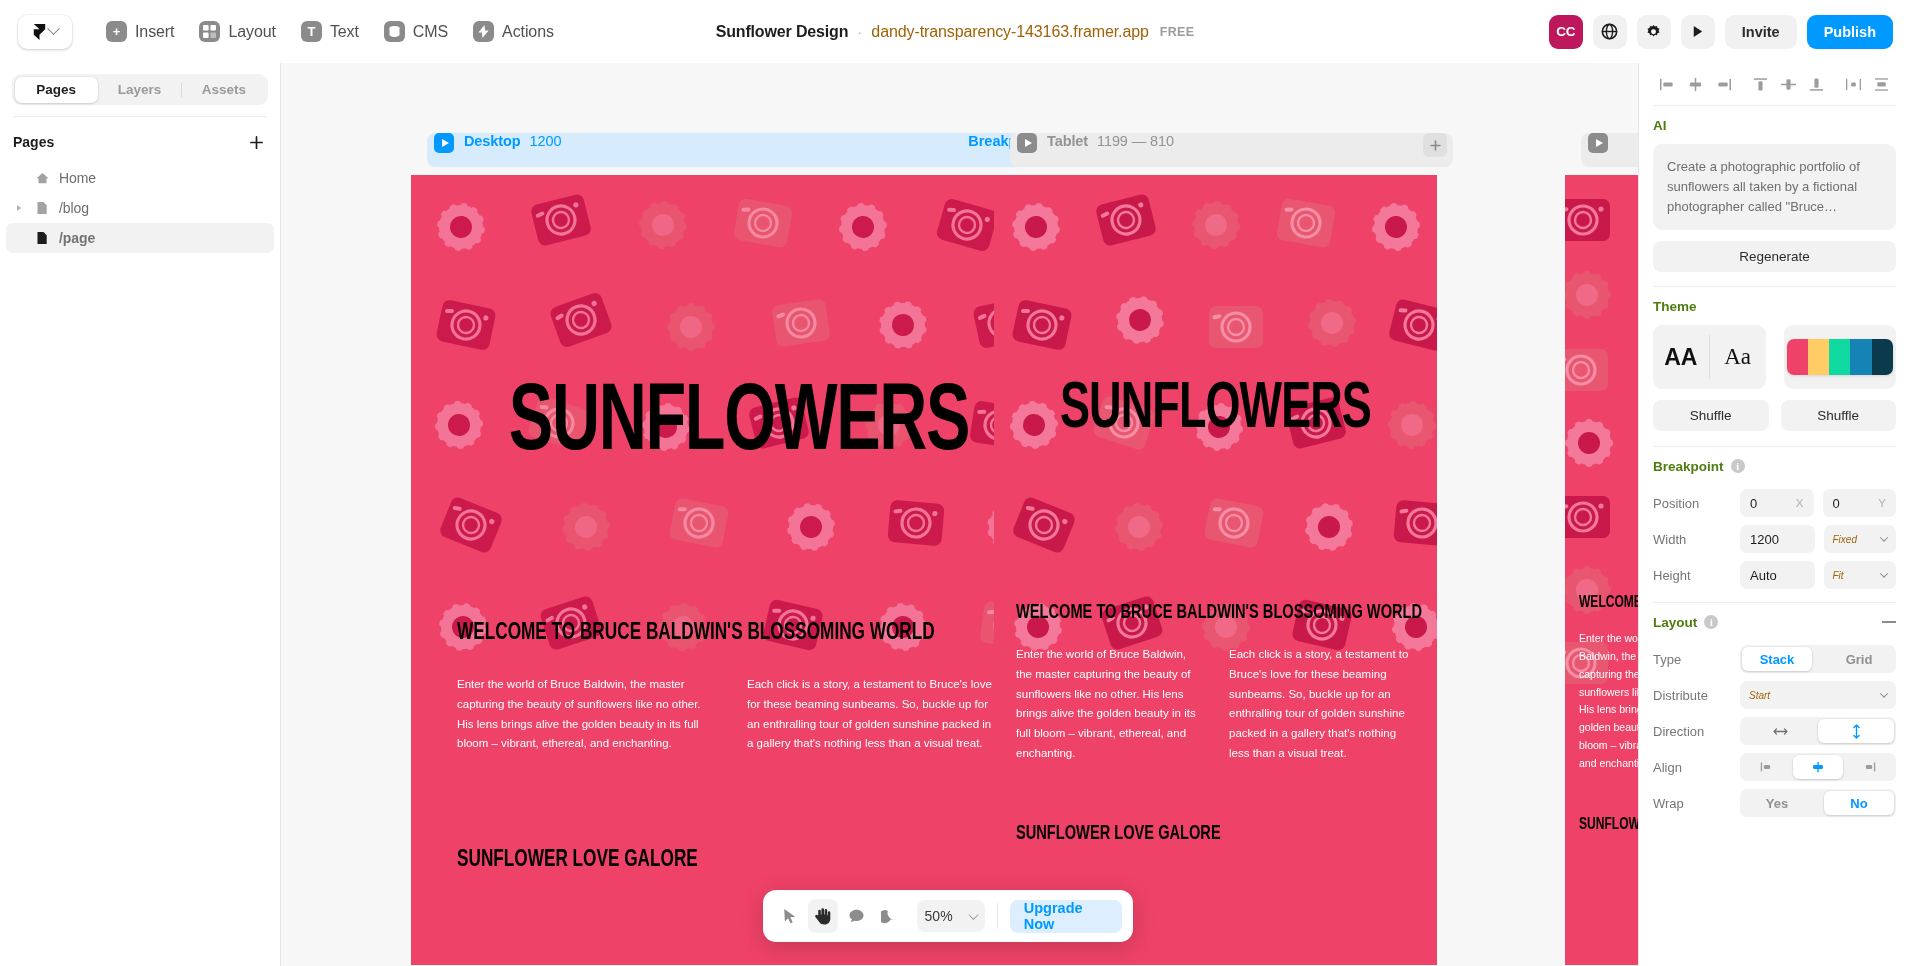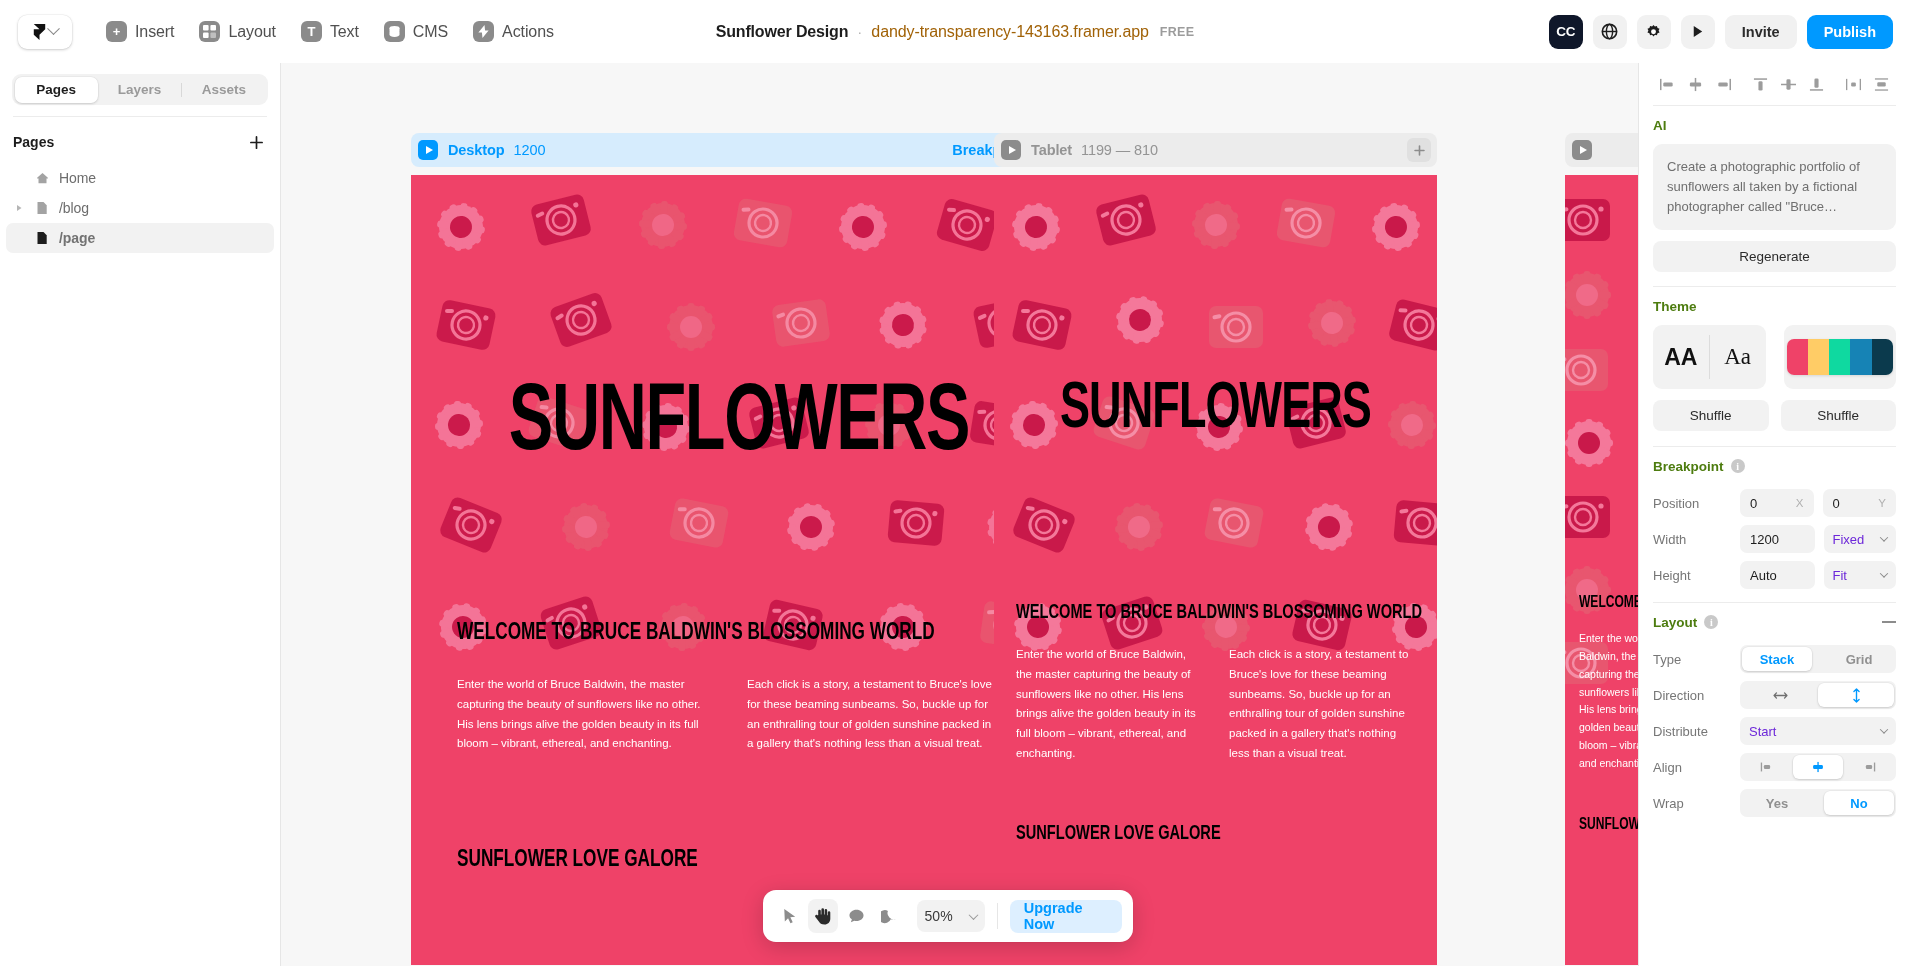--- a/index.html
+++ b/index.html
@@ -44,21 +44,21 @@
     display: flex; align-items: center; justify-content: center; gap: 9px;
     pointer-events: none;
   }
   .t-name { font-size: 16px; font-weight: bold; color: #1d1d1d; letter-spacing: -.15px; }
   .t-dot { font-size: 15px; color: #b3b3b3; }
   .t-domain { font-size: 16px; color: #a16207; letter-spacing: -.1px; }
   .t-free { font-size: 12.5px; font-weight: bold; color: #9c9c9c; letter-spacing: .3px; margin-left: 2px; }
 
   .top-right { margin-left: auto; display: flex; align-items: center; gap: 10px; padding-right: 17px; }
   .avatar-cc {
-    width: 34px; height: 34px; border-radius: 9px; background: #0f172a;
+    width: 34px; height: 34px; border-radius: 9px; background: #be185d;
     color: #fff; font-size: 13.5px; font-weight: bold; letter-spacing: -.2px;
     display: flex; align-items: center; justify-content: center; cursor: pointer;
   }
   .icon-btn {
     width: 34px; height: 34px; border-radius: 9px; background: #f1f1f1;
     display: flex; align-items: center; justify-content: center; cursor: pointer;
   }
   .btn-invite {
     height: 34px; padding: 0 17px; border-radius: 9px; background: #f1f1f1;
     display: flex; align-items: center; font-size: 14.5px; font-weight: 600;
@@ -104,21 +104,21 @@
   .pr-label { font-size: 14px; color: #6d6d6d; letter-spacing: -.1px; }
   .page-row.selected .pr-label { color: #737373; font-weight: bold; }
 
   
   .canvas {
     position: absolute; top: 63px; left: 281px; width: 1357px; height: 903px;
     background: #f7f7f7; overflow: hidden;
   }
   .frame { position: absolute; }
   .frame-label {
-    position: absolute; left: 0; height: 34px; display: flex; align-items: center;
+    position: absolute; left: 16px; height: 34px; display: flex; align-items: flex-start;
     border-radius: 8px; padding: 0 6px 0 7px;
   }
   .frame-label.desktop { background: #d6ecfd; }
   .frame-label.tablet  { background: #ececec; }
   .fl-play {
     width: 20px; height: 20px; border-radius: 5px; display: flex;
     align-items: center; justify-content: center; cursor: pointer; flex: none;
   }
   .fl-play.blue { background: #0099ff; }
   .fl-play.grey { background: #8c8c8c; }
@@ -229,21 +229,21 @@
   .field {
     flex: 1; height: 28px; background: #f2f2f2; border-radius: 7px;
     display: flex; align-items: center; padding: 0 10px; cursor: text;
   }
   .field .fv { font-size: 13px; color: #1d1d1d; }
   .field .fsuffix { margin-left: auto; font-size: 11.5px; color: #b0b0b0; }
   .select {
     flex: 1; height: 28px; background: #f2f2f2; border-radius: 7px;
     display: flex; align-items: center; padding: 0 9px; cursor: pointer;
   }
-  .select .sv { font-size: 13px; color: #6d28d9; }
+  .select .sv { font-size: 10px; color: #a16207; font-style: italic; }
   .select .schev { margin-left: auto; width: 6px; height: 6px;
     border-right: 1.4px solid #8a8a8a; border-bottom: 1.4px solid #8a8a8a;
     transform: rotate(45deg) translate(-1px,-1px); }
   .seg2 {
     flex: 1; height: 28px; background: #f2f2f2; border-radius: 7px;
     display: flex; align-items: center; padding: 2px; gap: 12px;
   }
   .seg2-opt {
     flex: 1; height: 24px; border-radius: 6px; display: flex; align-items: center;
     justify-content: center; font-size: 13px; color: #909090; font-weight: 600; cursor: pointer;
@@ -760,39 +760,39 @@
     <span class="collapse-min"></span>
   </div>
   <div class="prop-row">
     <span class="prop-label">Type</span>
     <span class="seg2">
       <span class="seg2-opt sel">Stack</span>
       <span class="seg2-opt">Grid</span>
     </span>
   </div>
   <div class="prop-row">
+    <span class="prop-label">Distribute</span>
+    <span class="select">
+      <span class="sv">Start</span>
+      <span class="schev"></span>
+    </span>
+  </div>
+  <div class="prop-row">
     <span class="prop-label">Direction</span>
     <span class="seg3">
       <span class="seg3-opt">
         <svg width="15" height="11" viewBox="0 0 16 12">
           <path d="M1 6h14M3.6 3.2L1 6l2.6 2.8M12.4 3.2L15 6l-2.6 2.8" stroke="#6f6f6f" stroke-width="1.4" fill="none" stroke-linecap="round" stroke-linejoin="round"></path>
         </svg>
       </span>
       <span class="seg3-opt sel">
         <svg width="11" height="15" viewBox="0 0 12 16">
           <path d="M6 1v14M3.2 3.6L6 1l2.8 2.6M3.2 12.4L6 15l2.8-2.6" stroke="#0099ff" stroke-width="1.5" fill="none" stroke-linecap="round" stroke-linejoin="round"></path>
         </svg>
       </span>
-    </span>
-  </div>
-  <div class="prop-row">
-    <span class="prop-label">Distribute</span>
-    <span class="select">
-      <span class="sv">Start</span>
-      <span class="schev"></span>
     </span>
   </div>
   <div class="prop-row">
     <span class="prop-label">Align</span>
     <span class="seg3">
       <span class="seg3-opt">
         <svg width="16" height="12" viewBox="0 0 18 13">
           <rect x="2" y="1.5" width="1.5" height="10" fill="#9c9c9c"></rect>
             <rect x="5.5" y="4.2" width="7" height="4.6" rx="1.4" fill="#9c9c9c"></rect>
         </svg>

